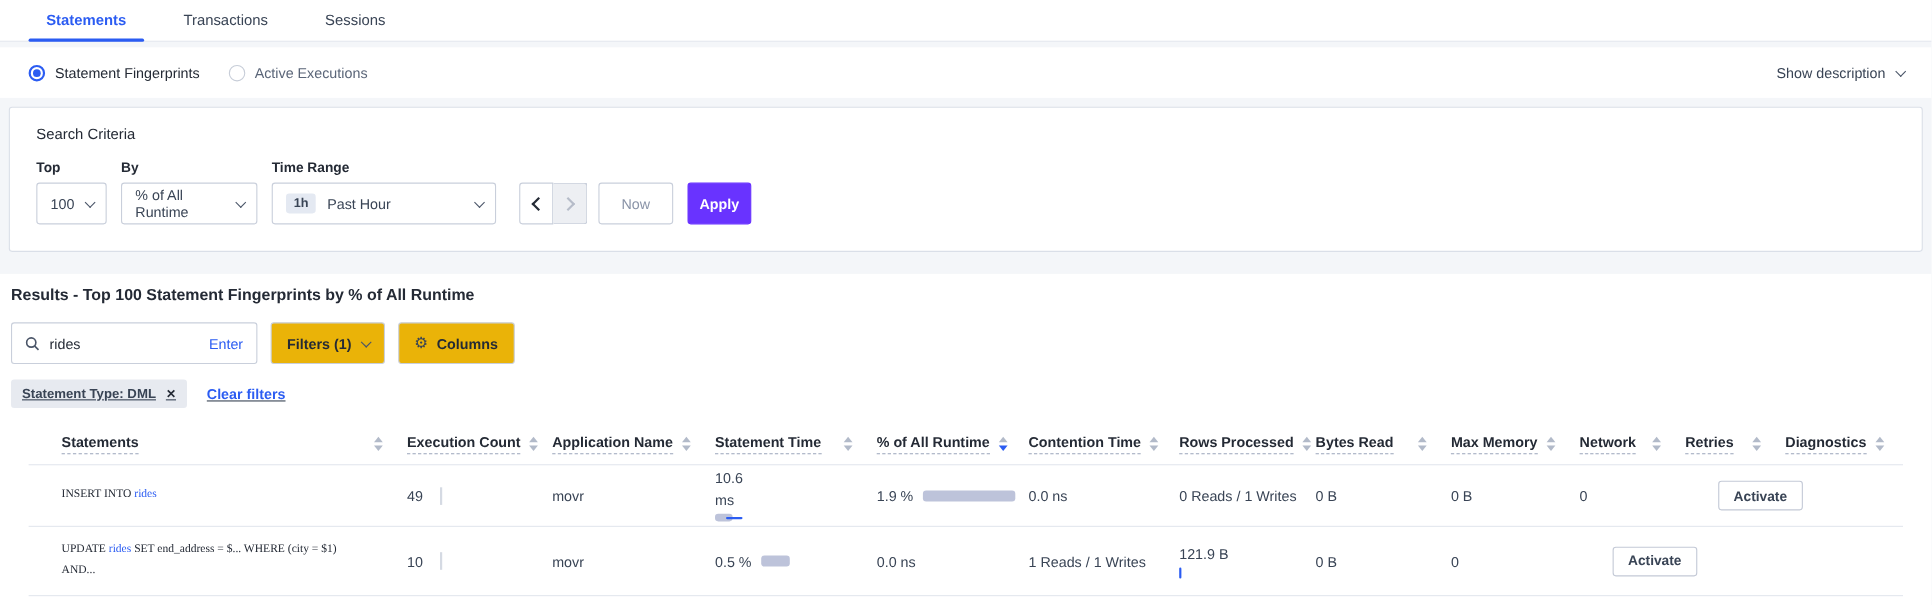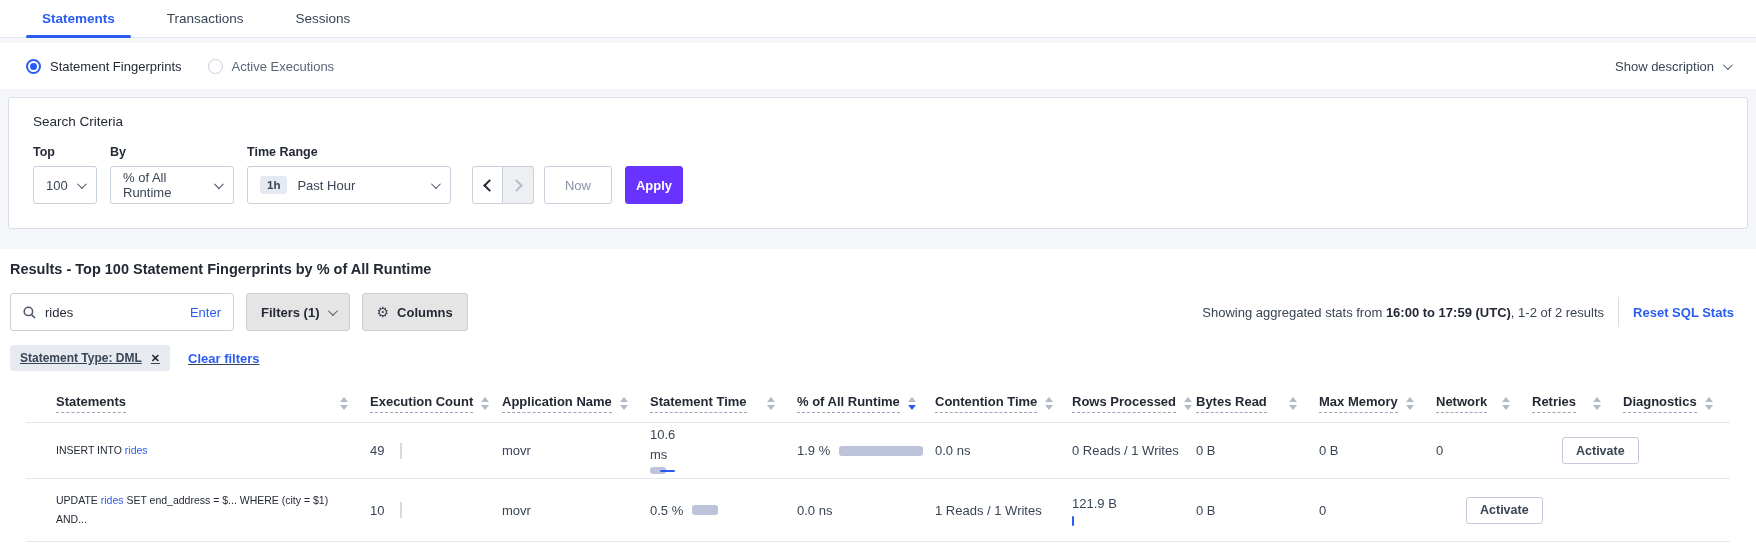--- a/index.html
+++ b/index.html
@@ -53,21 +53,21 @@
   .btn-now{width:68px;margin-left:10px;color:var(--muted);}
   .btn-apply{width:58px;margin-left:13px;background:var(--purple);border-color:var(--purple);color:#fff;font-weight:700;}
 
   
   .results{background:#fff;margin-top:20px;padding:12px 0 0 0;min-height:301px;}
   .results-heading{font-size:14.5px;font-weight:700;color:var(--ink);padding:0 10px;}
   .results-toolbar{display:flex;align-items:center;margin-top:16px;padding:0 10px;}
   .searchbox{width:224px;height:38px;border:1px solid var(--border);border-radius:3px;display:flex;align-items:center;padding:0 12px;background:#fff;}
   .searchbox input{border:none;outline:none;flex:1;font-family:inherit;font-size:13px;color:var(--ink);margin-left:9px;min-width:0;}
   .enter-label{color:var(--accent);font-size:13px;cursor:pointer;}
-  .toolbar-btn{height:38px;border:1px solid var(--border);border-radius:3px;background:#e5e5e5;display:flex;align-items:center;gap:8px;padding:0 14px;font-weight:700;color:var(--ink);margin-left:12px;cursor:pointer;}
+  .toolbar-btn{height:38px;border:1px solid var(--border);border-radius:3px;background:#eab308;display:flex;align-items:center;gap:8px;padding:0 14px;font-weight:700;color:var(--ink);margin-left:12px;cursor:pointer;}
   .gear{font-family:"DejaVu Sans",sans-serif;font-size:14px;color:var(--text);font-weight:400;line-height:1;}
   .toolbar-right{margin-left:auto;display:flex;align-items:center;}
   .stats-text{color:var(--text);}
   .stats-text b{color:var(--ink);}
   .vdivider{width:1px;height:30px;background:#d8dce6;margin:0 14px;}
   .reset-link{color:var(--accent);font-weight:700;margin-right:12px;cursor:pointer;white-space:nowrap;}
 
   .pill-row{display:flex;align-items:center;margin-top:14px;padding:0 10px;text-decoration:underline;}
   .pill{background:var(--chip);border-radius:3px;height:26px;display:flex;align-items:center;padding:0 10px;font-size:12px;font-weight:700;color:var(--text);}
   .pill-x{margin-left:9px;font-size:11px;color:var(--ink);cursor:pointer;font-weight:700;}
@@ -80,21 +80,21 @@
   .tr.r1{height:56px;}
   .tr.r2{height:63px;}
   .th{display:flex;align-items:center;justify-content:space-between;padding-right:22px;cursor:pointer;}
   .th-label{font-size:13px;font-weight:700;color:var(--ink);border-bottom:1.5px dashed #9aa5bb;padding-bottom:3px;white-space:nowrap;}
   .sort{display:flex;flex-direction:column;gap:2.5px;margin-left:8px;}
   .tri{width:0;height:0;border-left:4px solid transparent;border-right:4px solid transparent;}
   .tri.up{border-bottom:5px solid #b2bac9;}
   .tri.down{border-top:5px solid #b2bac9;}
   .tri.down.active{border-top-color:var(--accent);}
 
-  .sql{font-family:Liberation Sans, sans-serif;font-size:10.5px;color:var(--ink);max-width:296px;padding-right:14px;line-height:1.8;cursor:pointer;}
+  .sql{font-family:Liberation Serif, serif;font-size:10.5px;color:var(--ink);max-width:296px;padding-right:14px;line-height:1.8;cursor:pointer;}
   .sql .tbl-link{color:var(--accent);}
   .cell{color:var(--text);}
   .exec-cell{position:relative;align-self:stretch;display:flex;align-items:center;}
   .exec-tick{position:absolute;left:30px;top:50%;transform:translateY(-50%);width:1.5px;height:16px;background:#d5dae3;}
   .wrap-narrow{max-width:46px;line-height:1.5;}
   .stack{display:flex;flex-direction:column;align-items:flex-start;}
   .mini-bar{position:relative;height:10px;width:44px;margin-top:2px;}
   .bar-rect{position:absolute;left:0;top:1px;height:7px;background:var(--bar);border-radius:3px;}
   .bar-line{position:absolute;top:4px;height:2px;background:var(--accent);border-radius:1px;}
   .pct-cell{display:flex;align-items:center;gap:9px;}
@@ -185,25 +185,20 @@
       <span class="enter-label">Enter</span>
     </div>
     <div class="toolbar-btn">
       <span>Filters (1)</span>
       <span class="chev"></span>
     </div>
     <div class="toolbar-btn">
       <span class="gear">⚙</span>
       <span>Columns</span>
     </div>
-    <div class="toolbar-right">
-      <span class="stats-text"><span>Showing aggregated stats from </span><b>16:00 to 17:59 (UTC)</b><span>, 1-2 of 2 results</span></span>
-      <span class="vdivider"></span>
-      <span class="reset-link">Reset SQL Stats</span>
-    </div>
   </div>
 
   <div class="pill-row">
     <div class="pill">
       <span>Statement Type: DML</span>
       <span class="pill-x">✕</span>
     </div>
     <span class="clear-link">Clear filters</span>
   </div>
 

